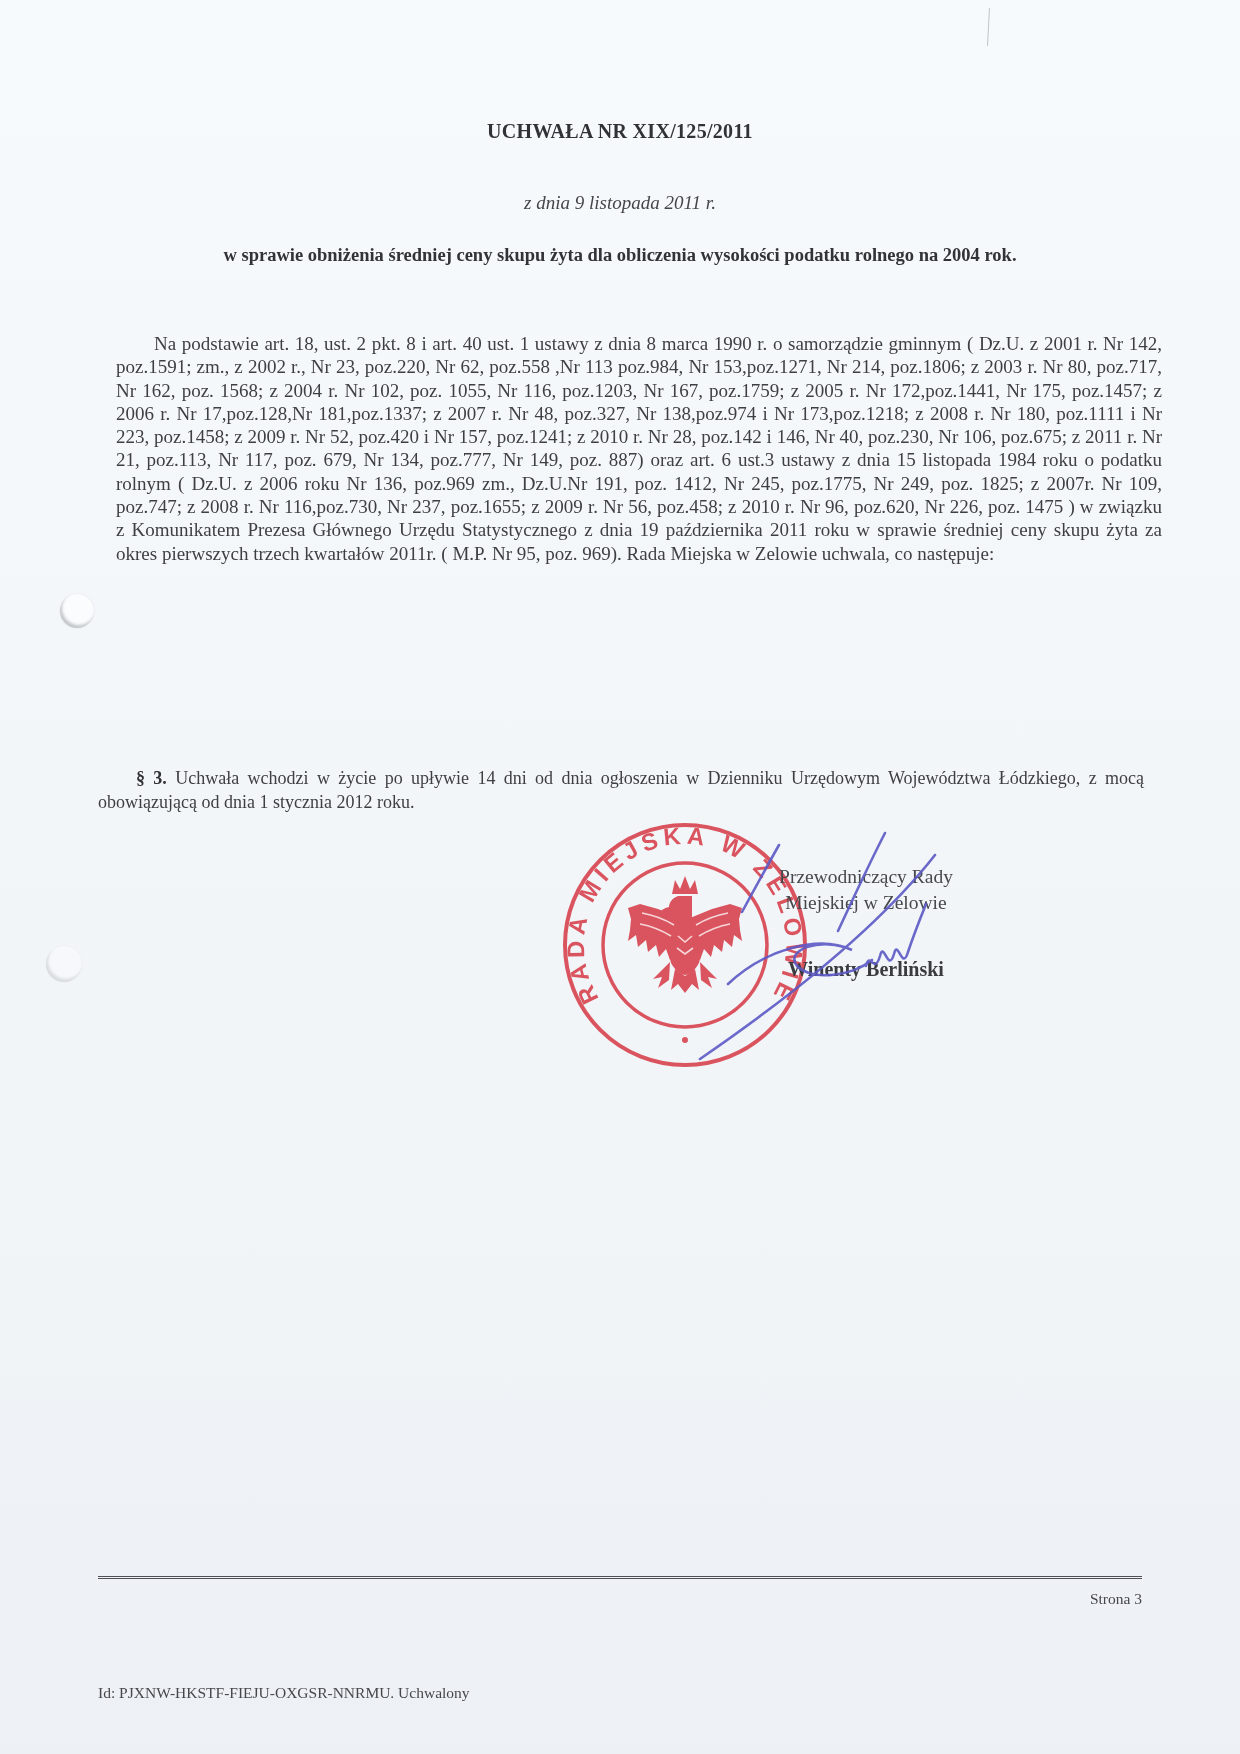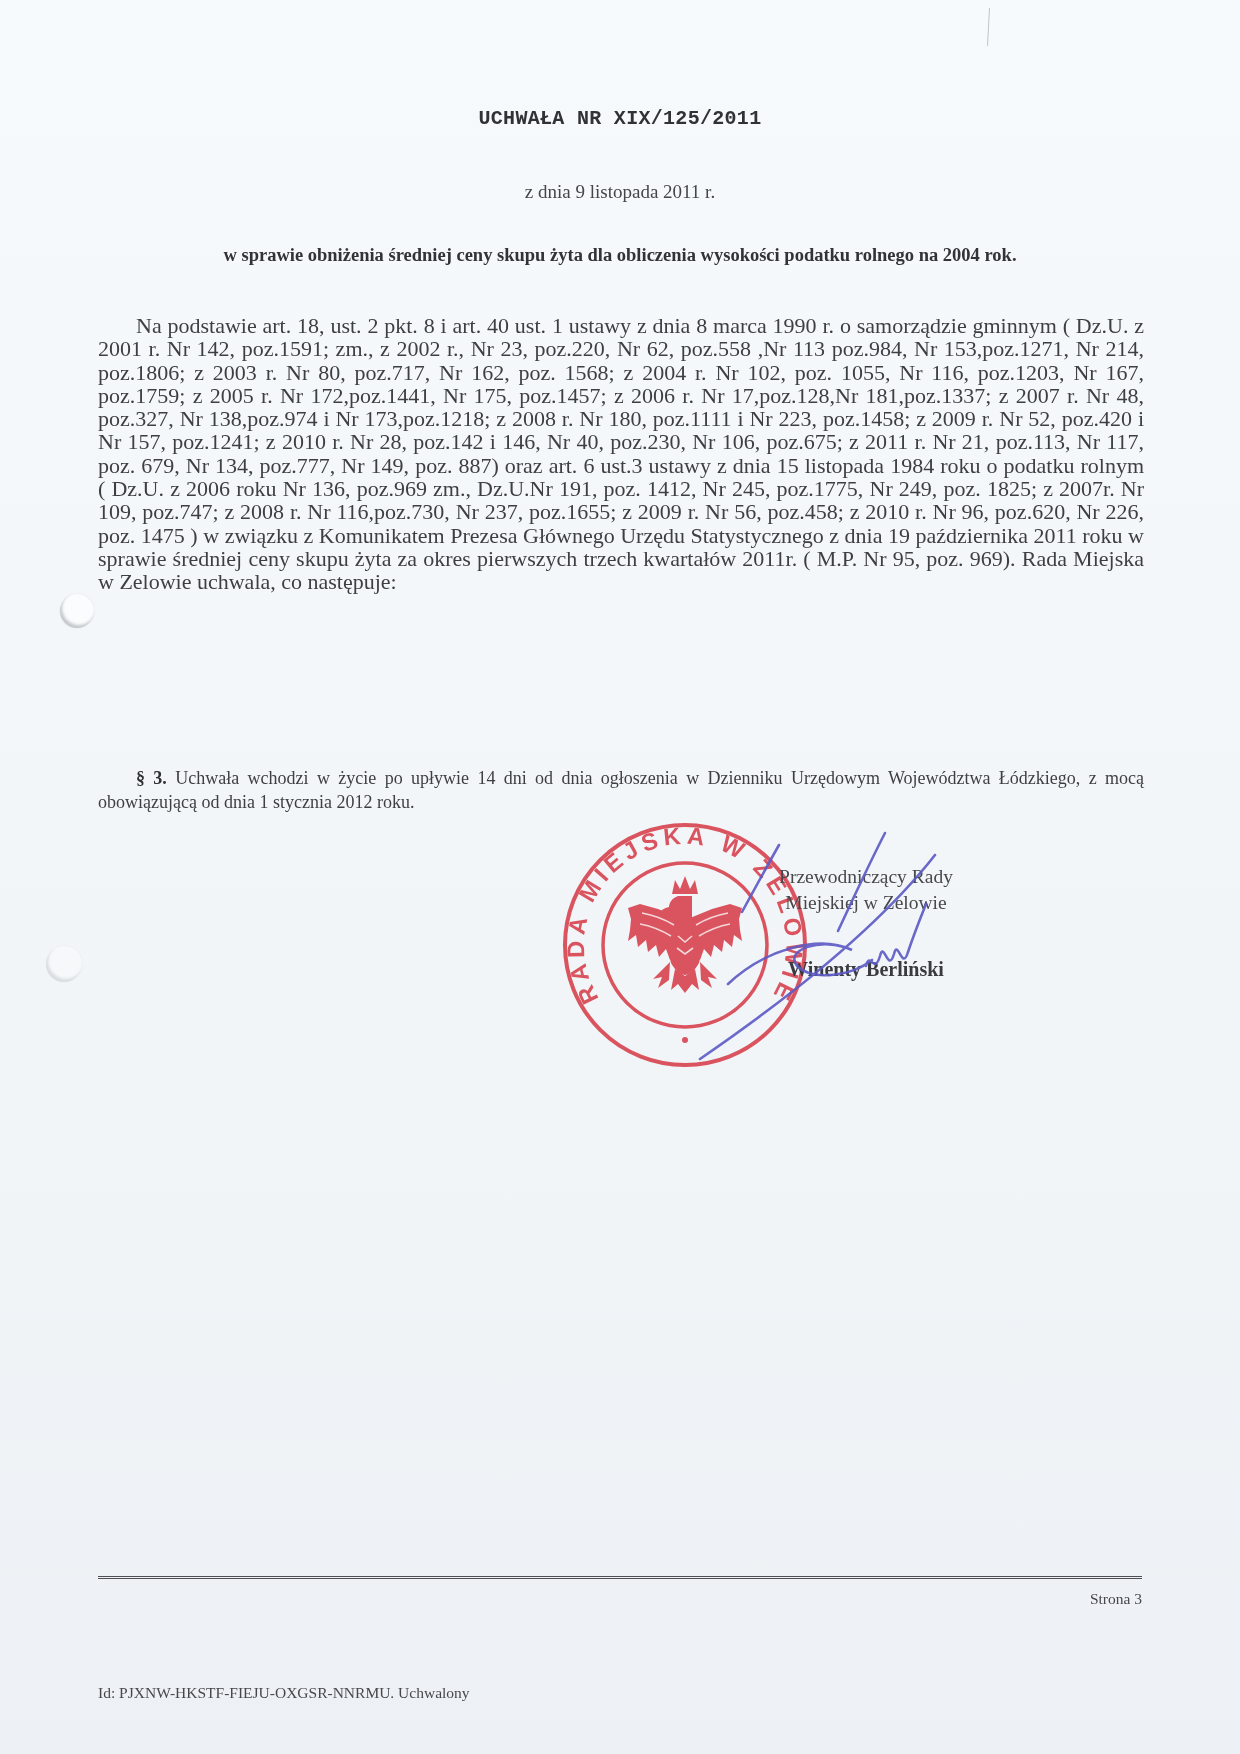--- a/index.html
+++ b/index.html
@@ -11,22 +11,22 @@
     font-family:"Liberation Serif", serif;
     color:#3e3f41;
     overflow:hidden;
   }
   .center{position:absolute;left:0;width:100%;text-align:center;}
   .doc-title{font-weight:bold;font-size:20px;line-height:26px;color:#313237;letter-spacing:.3px;}
   .doc-date{font-size:19px;color:#45464a;}
   .doc-subject{font-weight:bold;font-size:18.5px;color:#323338;}
   .legal{
     position:absolute;left:98px;top:314px;width:1046px;
-    font-size:22px;line-height:23.3px;
-    text-align:justify;text-justify:inter-word;text-indent:38px;margin:0;
+    font-size:19px;line-height:23.3px;
+    text-align:justify;text-justify:inter-word;text-indent:38px;margin:18px;
   }
   .section{
     position:absolute;left:98px;width:1046px;
     font-size:18px;line-height:23.5px;
     text-align:justify;text-indent:38px;margin:0;
   }
   .section b{color:#303136;}
   .sig-role{
     position:absolute;left:700px;top:864px;width:332px;
     text-align:center;font-size:19.5px;line-height:26px;color:#47484c;
@@ -52,23 +52,23 @@
   .hole-2{left:46px;top:946px;width:36px;height:36px;opacity:.55;}
   .scratch{position:absolute;left:988px;top:8px;width:1px;height:38px;background:#9aa0a6;opacity:.6;transform:rotate(3deg);}
 </style>
 </head>
 <body>
 
 <div class="page">
 
   <div class="scratch"></div>
 
-  <div class="center doc-title" style="top:106px;font-family:Liberation Mono, monospace;">UCHWAŁA NR XIX/125/2011</div>
+  <div class="center doc-title" style="top:118px;">UCHWAŁA NR XIX/125/2011</div>
 
-  <div class="center doc-date" style="top:181px;">z dnia 9 listopada 2011 r.</div>
+  <div class="center doc-date" style="top:192px;font-style:italic;">z dnia 9 listopada 2011 r.</div>
 
   <div class="center doc-subject" style="top:245px;">w sprawie obniżenia średniej ceny skupu żyta dla obliczenia wysokości podatku rolnego na 2004 rok.</div>
 
   <p class="legal">Na podstawie art. 18, ust. 2 pkt. 8 i art. 40 ust. 1 ustawy z dnia 8 marca 1990 r. o samorządzie gminnym ( Dz.U. z 2001 r. Nr 142, poz.1591; zm., z 2002 r., Nr 23, poz.220, Nr 62, poz.558 ,Nr 113 poz.984, Nr 153,poz.1271, Nr 214, poz.1806; z 2003 r. Nr 80, poz.717, Nr 162, poz. 1568; z 2004 r. Nr 102, poz. 1055, Nr 116, poz.1203, Nr 167, poz.1759; z 2005 r. Nr 172,poz.1441, Nr 175, poz.1457; z 2006 r. Nr 17,poz.128,Nr 181,poz.1337; z 2007 r. Nr 48, poz.327, Nr 138,poz.974 i Nr 173,poz.1218; z 2008 r. Nr 180, poz.1111 i Nr 223, poz.1458; z 2009 r. Nr 52, poz.420 i Nr 157, poz.1241; z 2010 r. Nr 28, poz.142 i 146, Nr 40, poz.230, Nr 106, poz.675; z 2011 r. Nr 21, poz.113, Nr 117, poz. 679, Nr 134, poz.777, Nr 149, poz. 887) oraz art. 6 ust.3 ustawy z dnia 15 listopada 1984 roku o podatku rolnym ( Dz.U. z 2006 roku Nr 136, poz.969 zm., Dz.U.Nr 191, poz. 1412, Nr 245, poz.1775, Nr 249, poz. 1825; z 2007r. Nr 109, poz.747; z 2008 r. Nr 116,poz.730, Nr 237, poz.1655; z 2009 r. Nr 56, poz.458; z 2010 r. Nr 96, poz.620, Nr 226, poz. 1475 ) w związku z Komunikatem Prezesa Głównego Urzędu Statystycznego z dnia 19 października 2011 roku w sprawie średniej ceny skupu żyta za okres pierwszych trzech kwartałów 2011r. ( M.P. Nr 95, poz. 969). Rada Miejska w Zelowie uchwala, co następuje:</p>
 
 
 
   <p class="section" style="top:767px;"><b>§ 3.</b> <span>Uchwała wchodzi w życie po upływie 14 dni od dnia ogłoszenia w Dzienniku Urzędowym Województwa Łódzkiego, z mocą obowiązującą od dnia 1 stycznia 2012 roku.</span></p>
 
   <svg class="stamp" viewBox="0 0 254 254">

